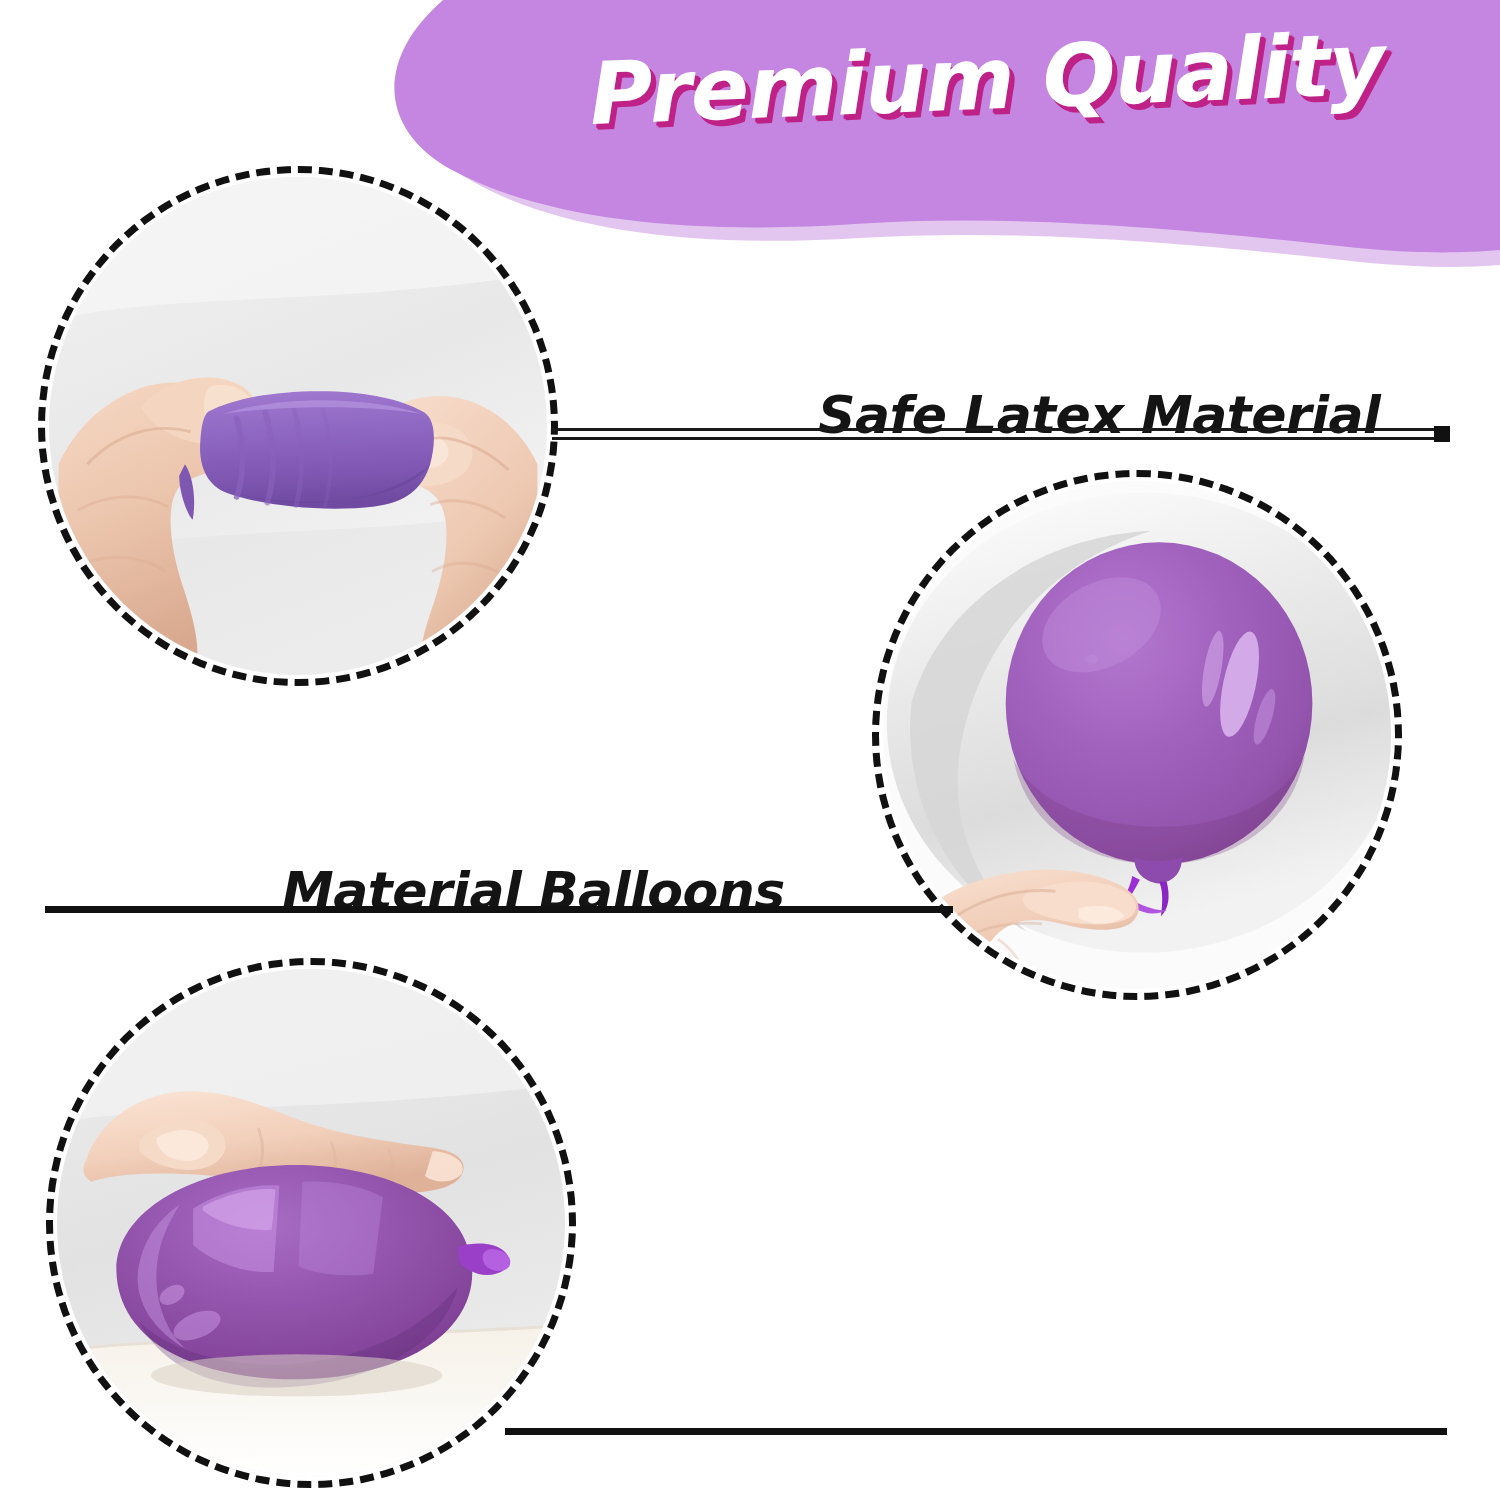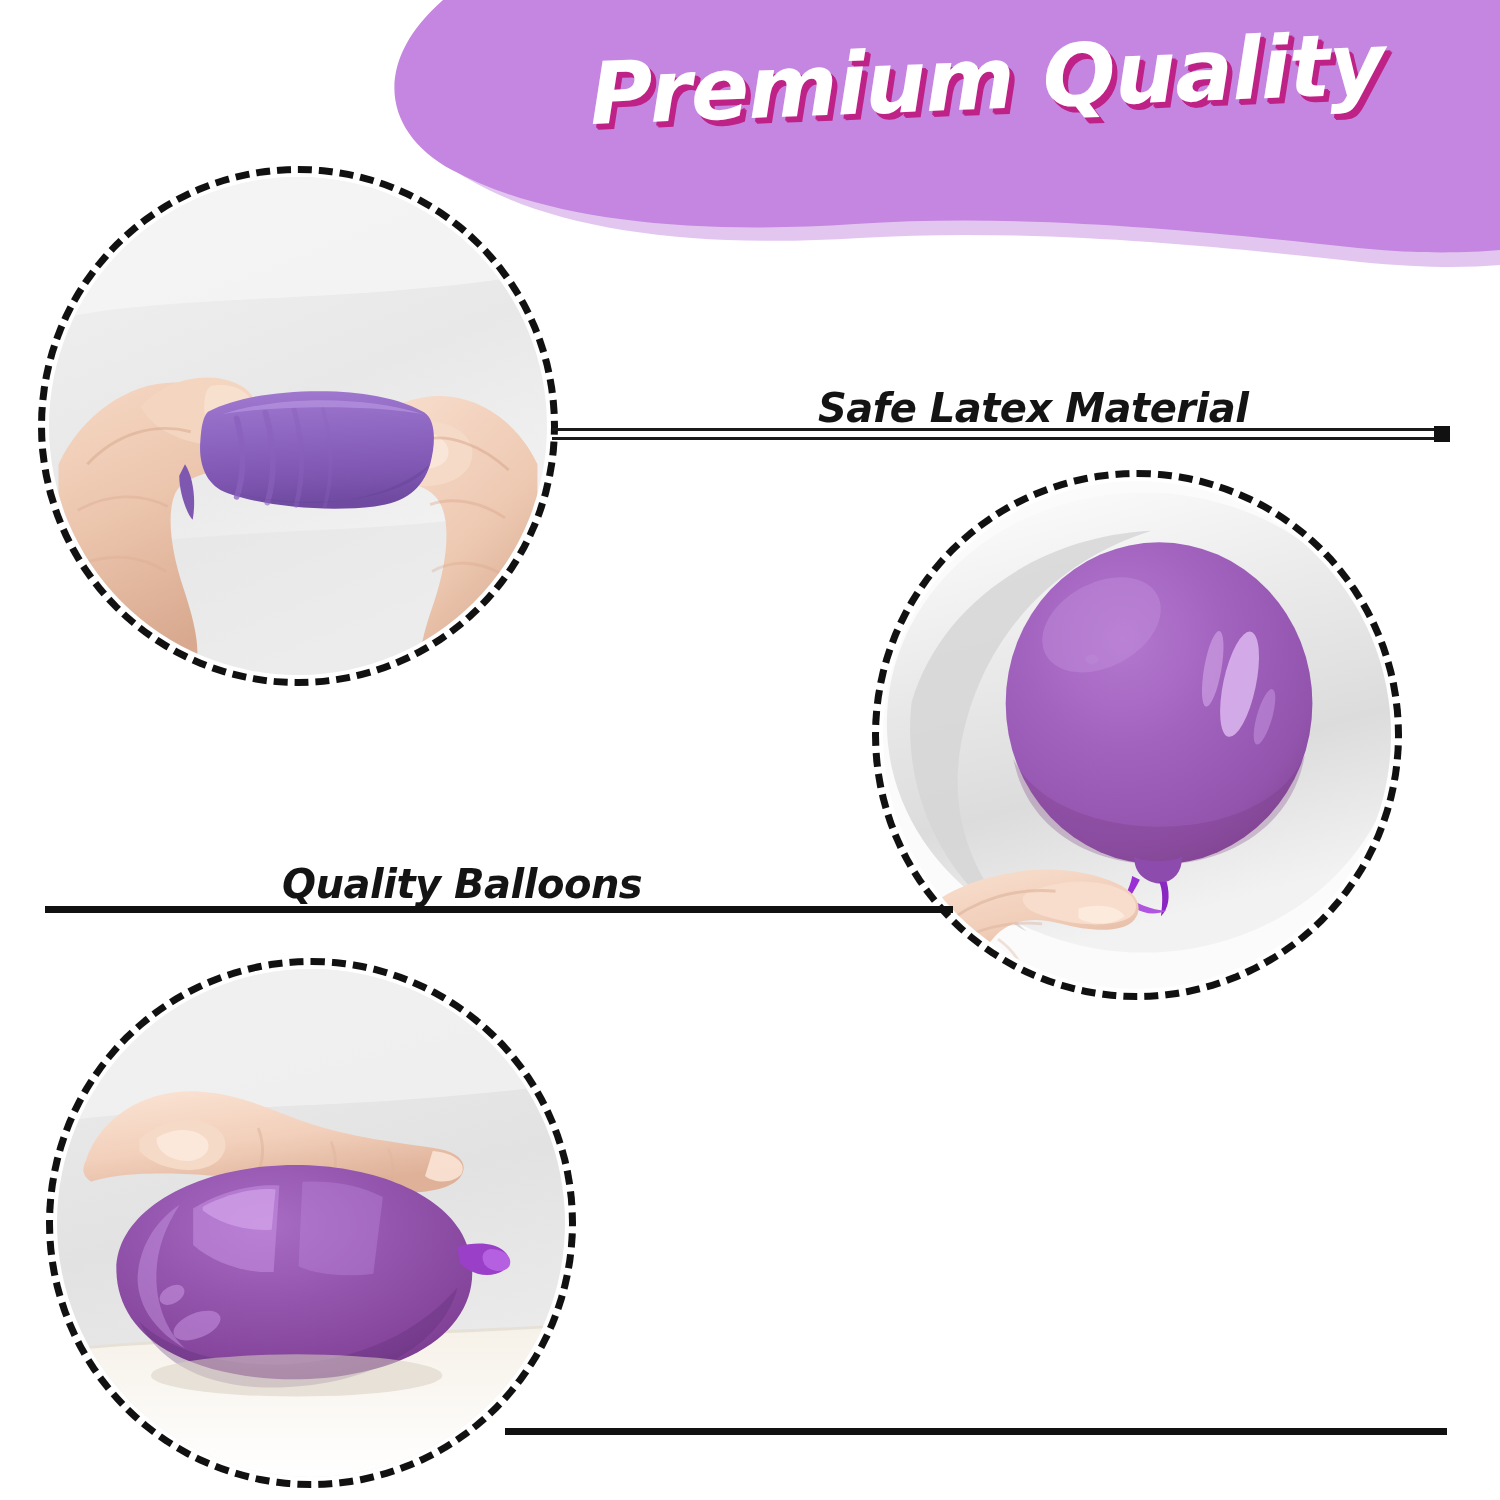--- a/index.html
+++ b/index.html
@@ -71,21 +71,21 @@
   #circle-stretch { left: 38px;  top: 166px;  width: 520px; height: 520px; }
   #circle-inflated { left: 872px; top: 470px; width: 530px; height: 530px; }
   #circle-squash  { left: 46px;  top: 958px;  width: 530px; height: 530px; }
 
   
   .feature-label {
     position: absolute;
     font-family: "DejaVu Sans", sans-serif;
     font-weight: bold;
     font-style: italic;
-    font-size: 40px;
+    font-size: 52px;
     letter-spacing: -0.5px;
     color: #141414;
     white-space: nowrap;
   }
 
   .rule-single {
     position: absolute;
     background: #111111;
     height: 7px;
   }
@@ -403,18 +403,18 @@
 
         <ellipse cx="250" cy="424" rx="152" ry="22" fill="#d8cfc2" opacity="0.55"></ellipse>
       </svg>
     </div>
   </div>
 
   <div class="feature-label" id="label-latex">Safe Latex Material</div>
   <div class="rule-double" id="rule-latex"></div>
   <div class="rule-cap" id="cap-latex"></div>
 
-  <div class="feature-label" id="label-durable">Quality Balloons</div>
+  <div class="feature-label" id="label-durable">Material Balloons</div>
   <div class="rule-single" id="rule-durable"></div>
 
   <div class="rule-single" id="rule-highq"></div>
 
 </div>
 
 </body></html>

